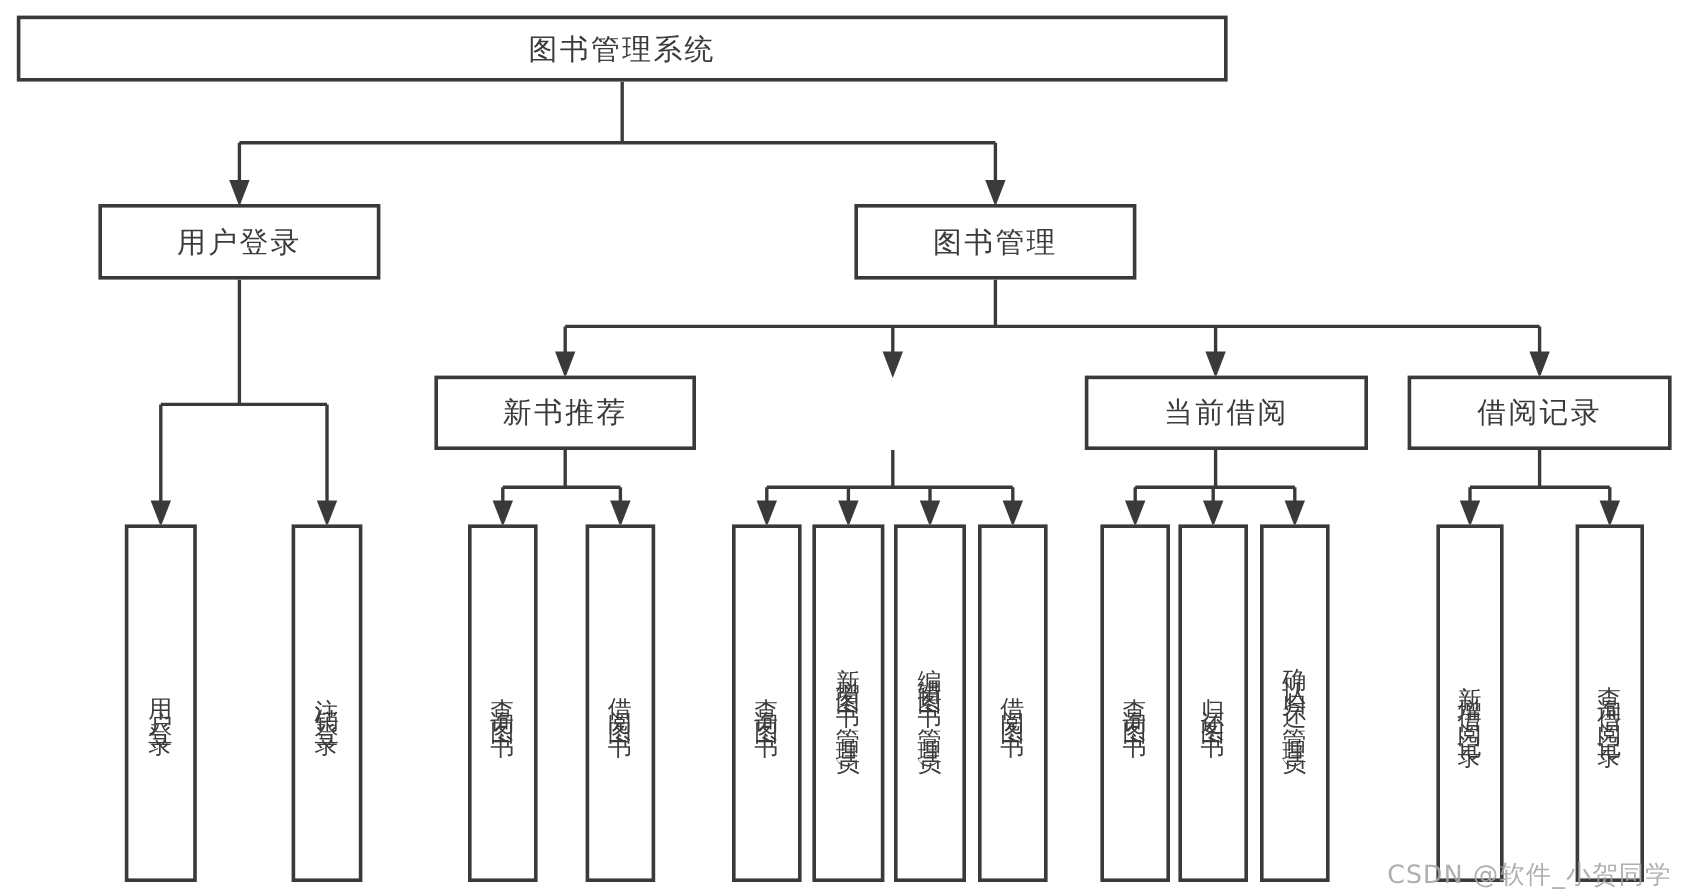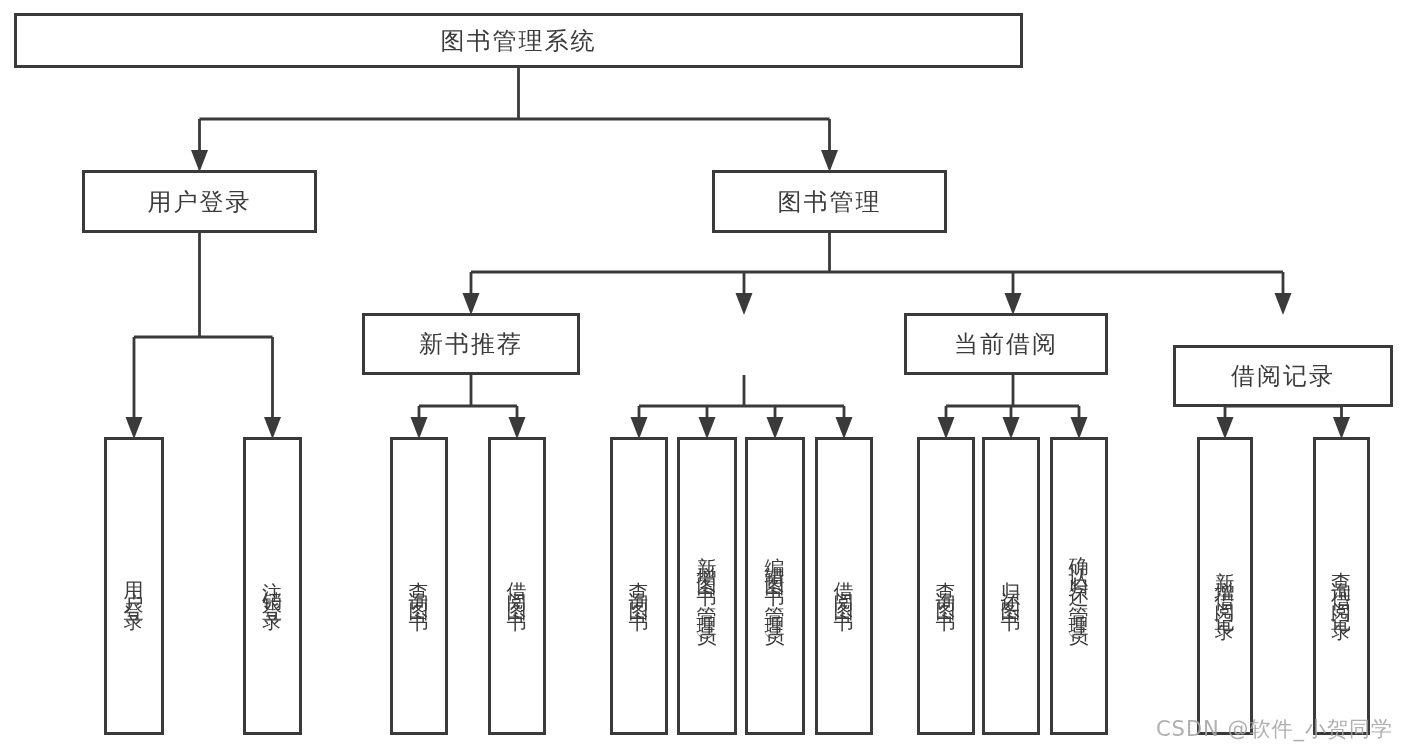--- a/index.html
+++ b/index.html
@@ -100,24 +100,24 @@
       </div>
       <div class="node h" style="left: 82px; top: 170px; width: 235px; height: 63px; border-color: rgb(58, 58, 58); background: rgb(255, 255, 255);">
         <span class="label" style="color: rgb(59, 59, 59);">用户登录</span>
       </div>
       <div class="node h" style="left: 362px; top: 313px; width: 218px; height: 62px; border-color: rgb(58, 58, 58); background: rgb(255, 255, 255);">
         <span class="label" style="color: rgb(59, 59, 59);">新书推荐</span>
       </div>
       <div class="node h" style="left: 712px; top: 170px; width: 235px; height: 63px; border-color: rgb(58, 58, 58); background: rgb(255, 255, 255);">
         <span class="label" style="color: rgb(59, 59, 59);">图书管理</span>
       </div>
-      <div class="node h" style="left: 904px; top: 313px; width: 204px; height: 62px; border-color: rgb(58, 58, 58); background: rgb(255, 255, 255);">
+      <div class="node h" style="left: 904px; top: 313px; width: 236px; height: 62px; border-color: rgb(58, 58, 58); background: rgb(255, 255, 255);">
         <span class="label" style="color: rgb(59, 59, 59);">当前借阅</span>
       </div>
-      <div class="node h" style="left: 1173px; top: 313px; width: 220px; height: 62px; border-color: rgb(58, 58, 58); background: rgb(255, 255, 255); margin-top: 32px;">
+      <div class="node h" style="left: 1173px; top: 313px; width: 220px; height: 62px; border-color: rgb(58, 58, 58); background: rgb(255, 255, 255);">
         <span class="label" style="color: rgb(59, 59, 59);">借阅记录</span>
       </div>
       <div class="node v" style="left: 104px; top: 437px; width: 60px; height: 298px; border-color: rgb(58, 58, 58); background: rgb(255, 255, 255);">
         <span class="label" style="color: rgb(59, 59, 59);">用户登录</span>
       </div>
       <div class="node v" style="left: 243px; top: 437px; width: 59px; height: 298px; border-color: rgb(58, 58, 58); background: rgb(255, 255, 255);">
         <span class="label" style="color: rgb(59, 59, 59);">注销登录</span>
       </div>
       <div class="node v" style="left: 390px; top: 437px; width: 58px; height: 298px; border-color: rgb(58, 58, 58); background: rgb(255, 255, 255);">
         <span class="label" style="color: rgb(59, 59, 59);">查询图书</span>

